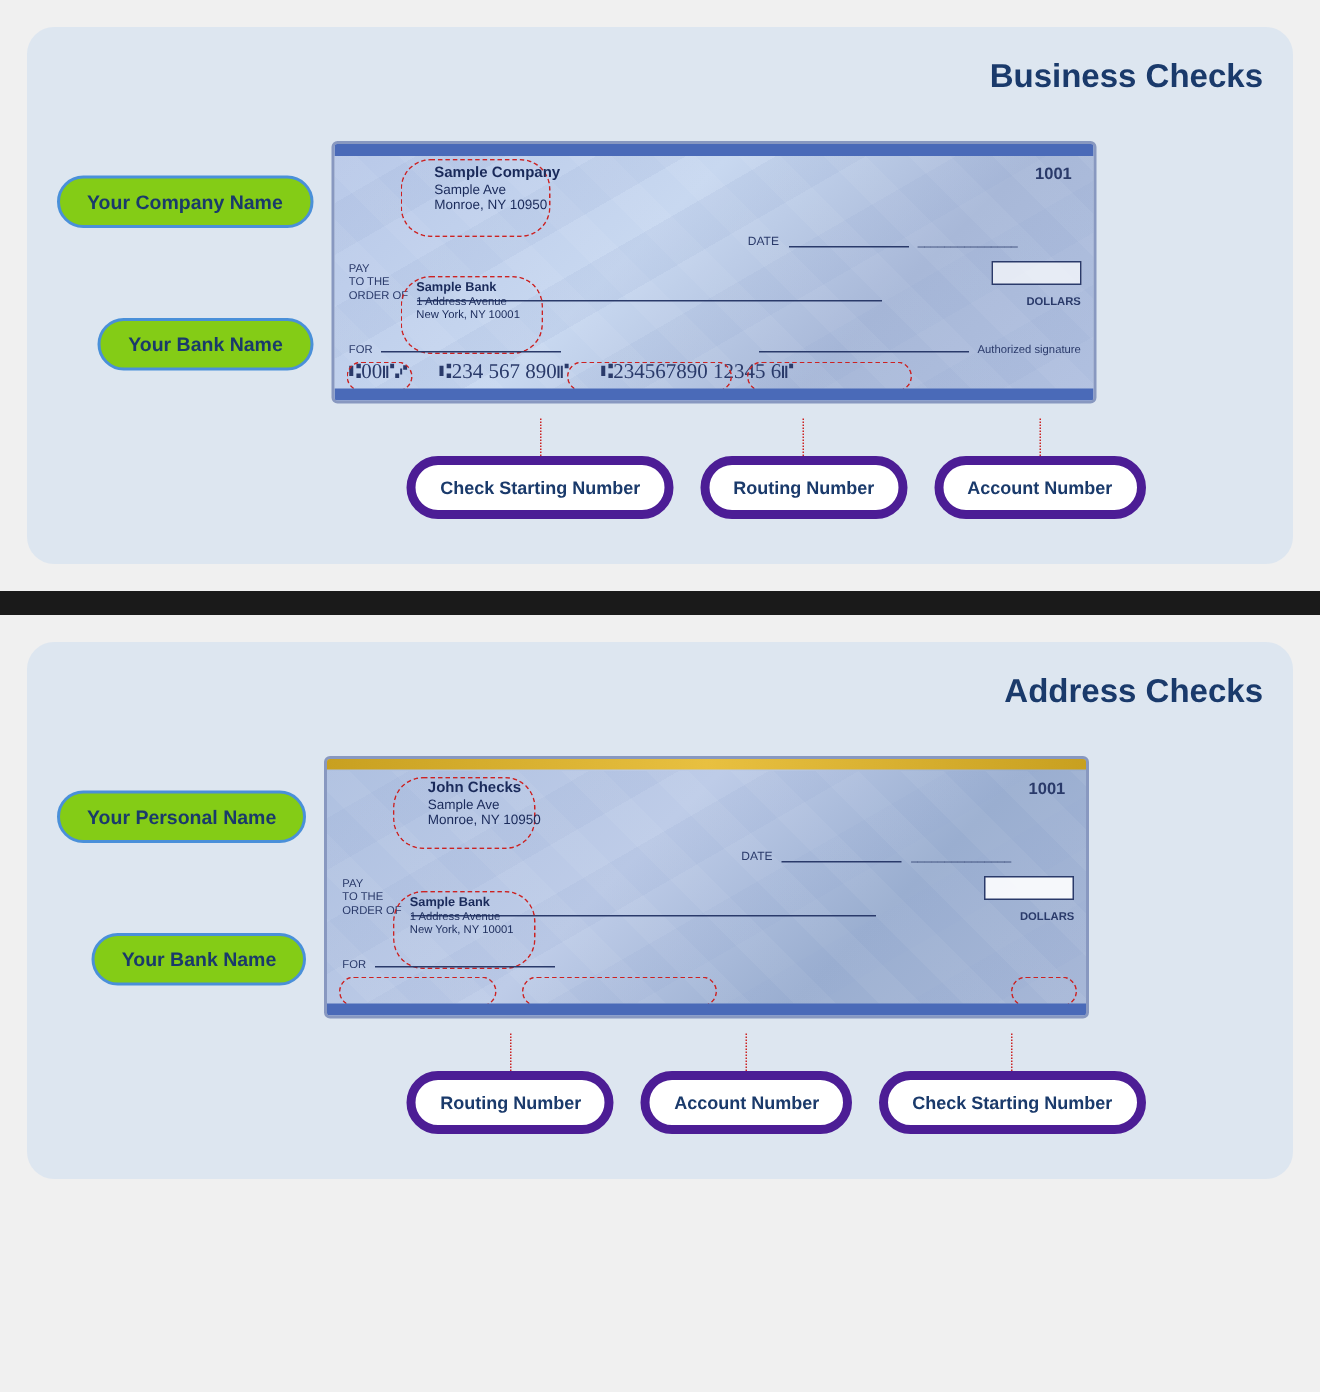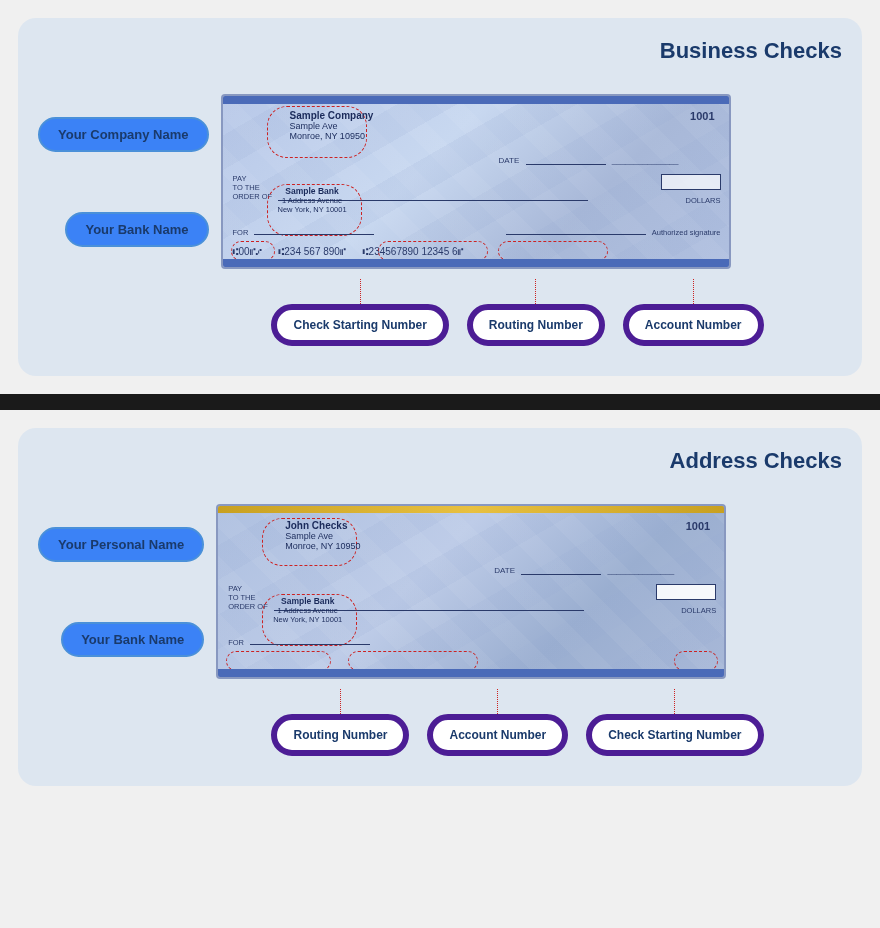--- a/index.html
+++ b/index.html
@@ -46,21 +46,21 @@
       gap: 60px;
       align-items: flex-end;
       margin-right: 12px;
       min-width: 140px;
     }
 
     .oval-label {
       border: 2px solid #4a90d9;
       border-radius: 30px;
       padding: 8px 18px;
-      background: #3b82f6;
+      background: #84cc16;
       color: #1a3a6b;
       font-weight: bold;
       font-size: 13px;
       text-align: center;
       min-width: 120px;
     }
 
     .check-image {
       flex: 1;
       max-width: 510px;
@@ -185,29 +185,29 @@
       border: 1px solid #2a3a6a;
       background: rgba(255,255,255,0.7);
     }
 
     .dollars-text {
       position: absolute;
       top: 100px;
       right: 8px;
       font-size: 7.5px;
       color: #2a3a6a;
+      font-weight: bold;
     }
 
     .check-bank-info {
       position: absolute;
       top: 90px;
       left: 55px;
       font-size: 7.5px;
       color: #1a2a5a;
-      text-align: center;
     }
 
     .bank-bold {
       font-weight: bold;
       font-size: 8.5px;
     }
 
     .check-for-line {
       position: absolute;
       bottom: 30px;
@@ -343,21 +343,21 @@
         <div class="check-for-line">
           <span>FOR</span>
           <span class="for-underline"></span>
         </div>
 
         <div class="auth-sig">
           <span class="auth-sig-line"></span>
           <span>Authorized signature</span>
         </div>
 
-        <div style="position:absolute;bottom:10px;left:0;right:0;font-size:10px;font-family:Liberation Sans, sans-serif;color:#2a3a6a;padding:0 10px;">
+        <div style="position:absolute;bottom:10px;left:0;right:0;font-size:14px;font-family:Liberation Serif, serif;color:#2a3a6a;padding:0 10px;">
           ⑆00⑈⑇ &nbsp;&nbsp;&nbsp;&nbsp; ⑆234 567 890⑈ &nbsp;&nbsp;&nbsp;&nbsp; ⑆234567890 12345 6⑈
         </div>
 
         <div class="oval-on-check micr-check-num-oval"></div>
         <div class="oval-on-check micr-routing-oval"></div>
         <div class="oval-on-check micr-account-oval"></div>
       </div>
     </div>
 
     <div style="display:flex;width:510px;margin-left:155px;justify-content:space-around;">

